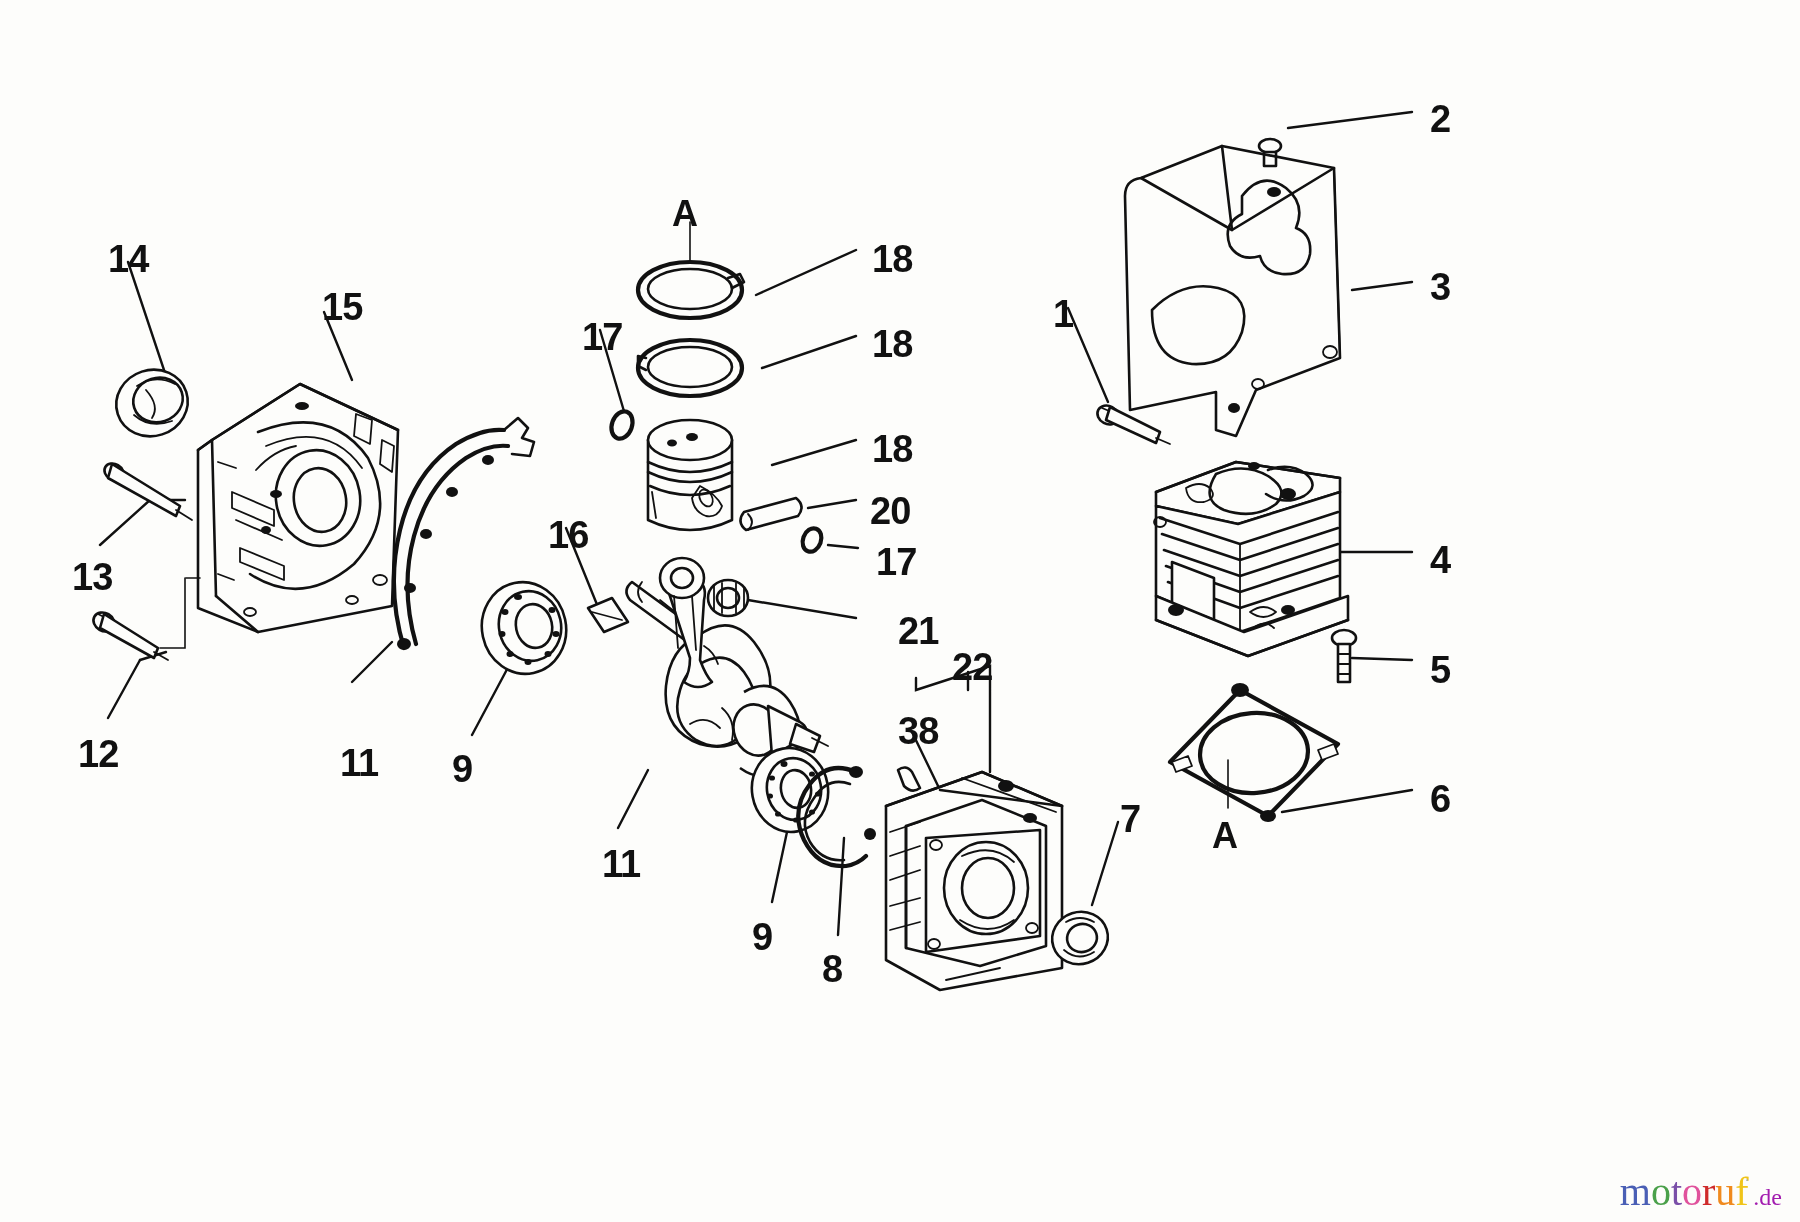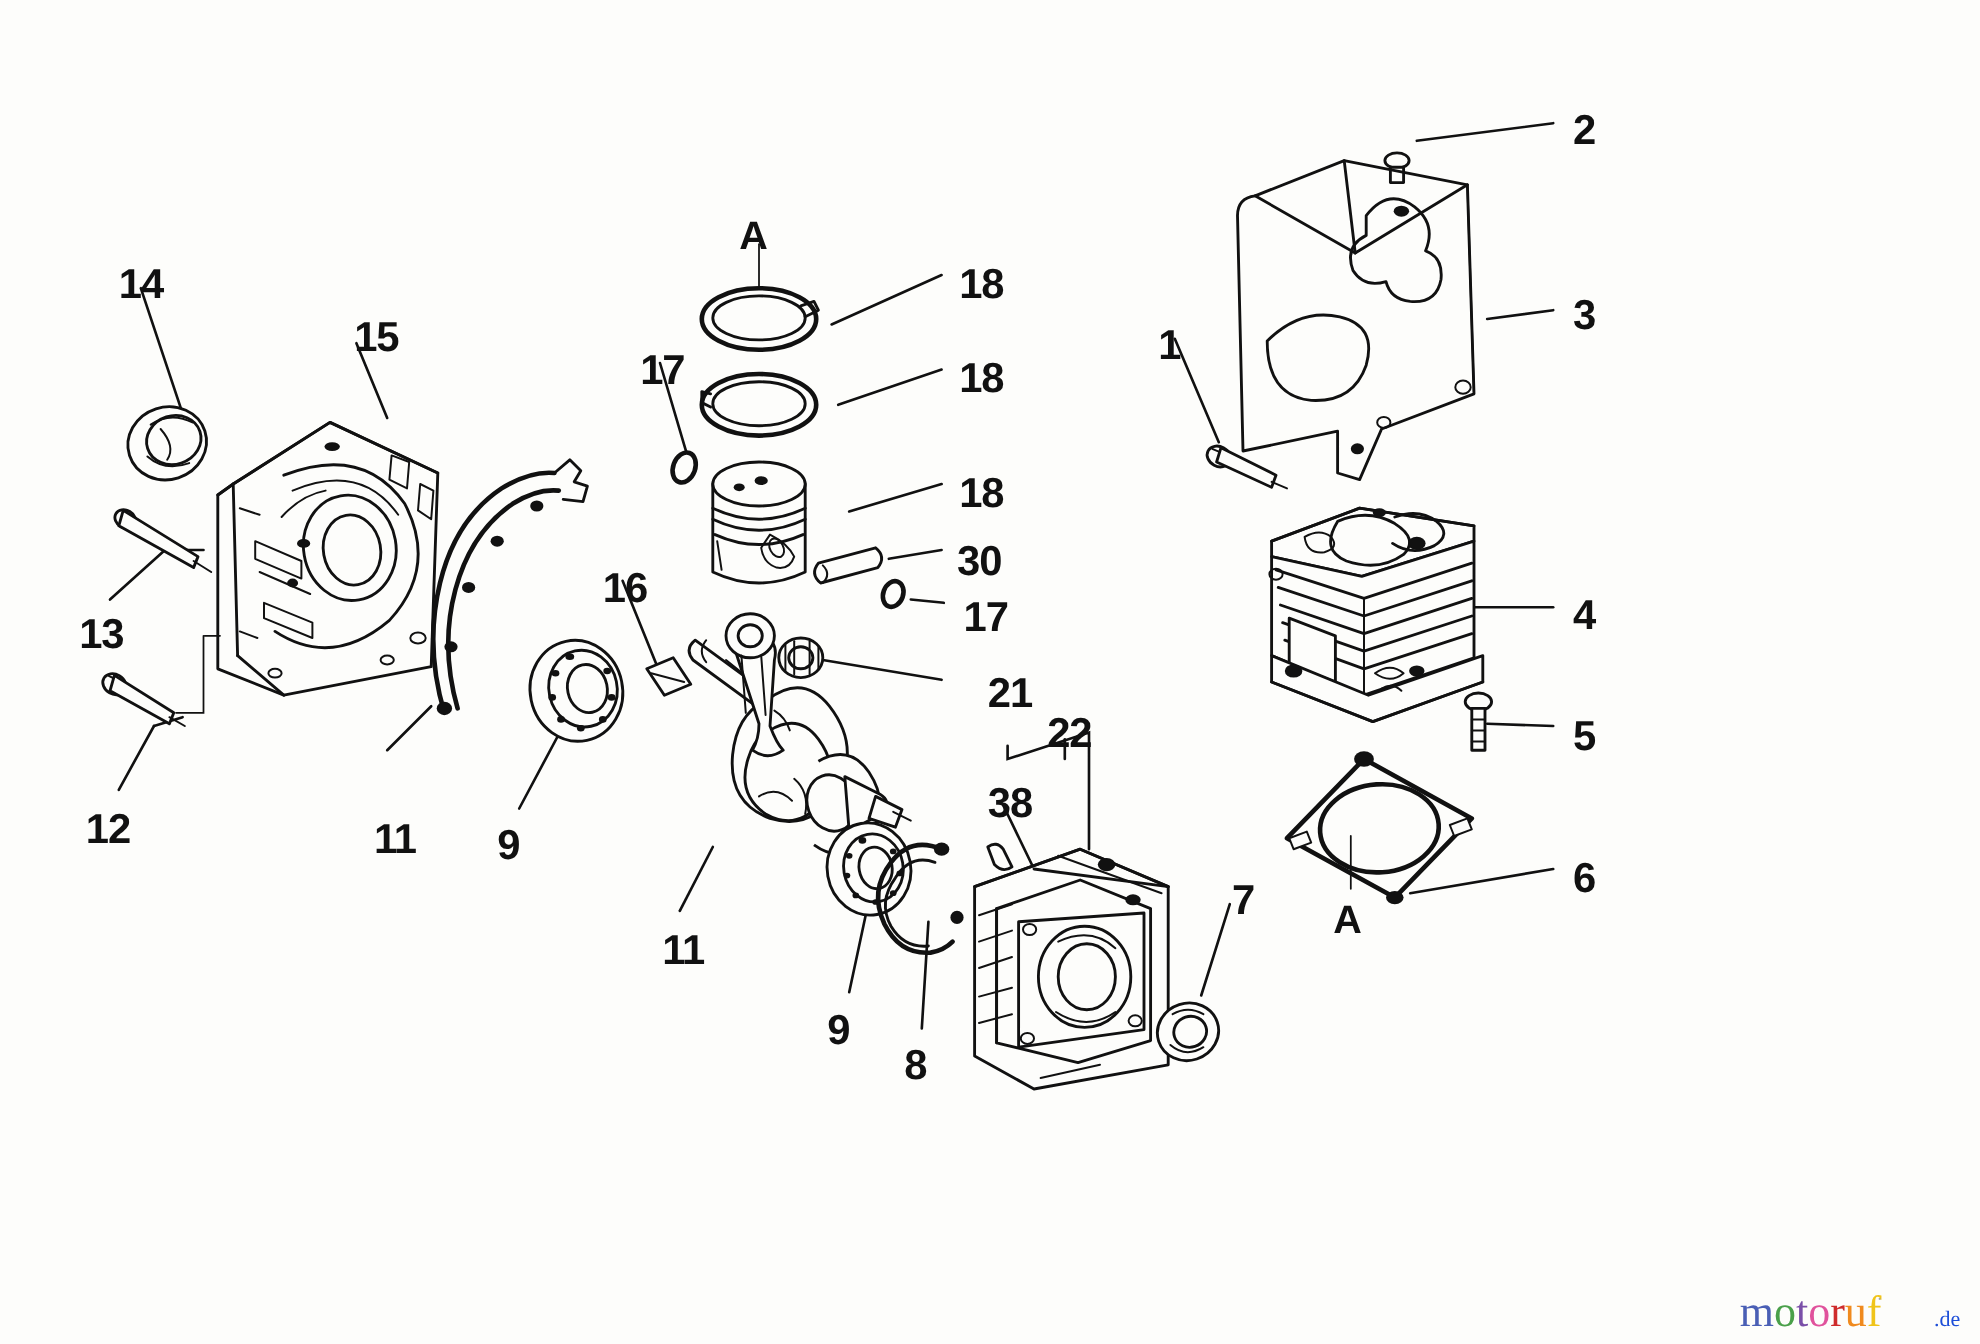--- a/index.html
+++ b/index.html
@@ -47,23 +47,22 @@
     right: 18px;
     bottom: 10px;
     font-family: "Liberation Serif", serif;
     font-size: 40px;
     line-height: 1;
     white-space: nowrap;
     user-select: none;
   }
   #watermark .ch { font-weight: 400; }
   #watermark .suffix {
-    font-size: 20px;
-    color: #1d4ed8;
-    margin-left: 43px;
+    font-size: 24px;
+    color: #a21caf;
   }
   #watermark .dot-accent {
     position: relative;
     top: -20px;
     left: -4px;
     font-size: 14px;
     color: #9aa0a6;
   }
 </style>
 </head>
@@ -431,21 +430,21 @@
   <div class="callout" style="left:78px; top:735px;">12</div>
   <div class="callout" style="left:72px; top:558px;">13</div>
   <div class="callout" style="left:108px; top:240px;">14</div>
   <div class="callout" style="left:322px; top:288px;">15</div>
   <div class="callout" style="left:548px; top:516px;text-align:right;">16</div>
   <div class="callout" style="left:582px; top:318px;">17</div>
   <div class="callout" style="left:876px; top:543px;">17</div>
   <div class="callout" style="left:872px; top:240px;">18</div>
   <div class="callout" style="left:872px; top:325px;">18</div>
   <div class="callout" style="left:872px; top:430px;">18</div>
-  <div class="callout" style="left:870px; top:492px;">30</div>
+  <div class="callout" style="left:870px; top:492px;">20</div>
   <div class="callout" style="left:872px; top:612px;margin-left:26px;">21</div>
   <div class="callout" style="left:952px; top:648px;">22</div>
   <div class="callout" style="left:898px; top:712px;">38</div>
 
   <div class="section-letter" style="left:672px; top:196px;">A</div>
   <div class="section-letter" style="left:1212px; top:818px;">A</div>
 
   <div id="watermark">
     <span class="ch" style="color:#4a5fb5;">m</span><span class="ch" style="color:#4aa04a;">o</span><span class="ch" style="color:#7a4fa8;">t</span><span class="ch" style="color:#e0529c;">o</span><span class="ch" style="color:#cf2b2b;">r</span><span class="ch" style="color:#f08a1e;">u</span><span class="ch" style="color:#f0c419;">f</span><span class="dot-accent">·</span><span class="suffix">.de</span>
   </div>

